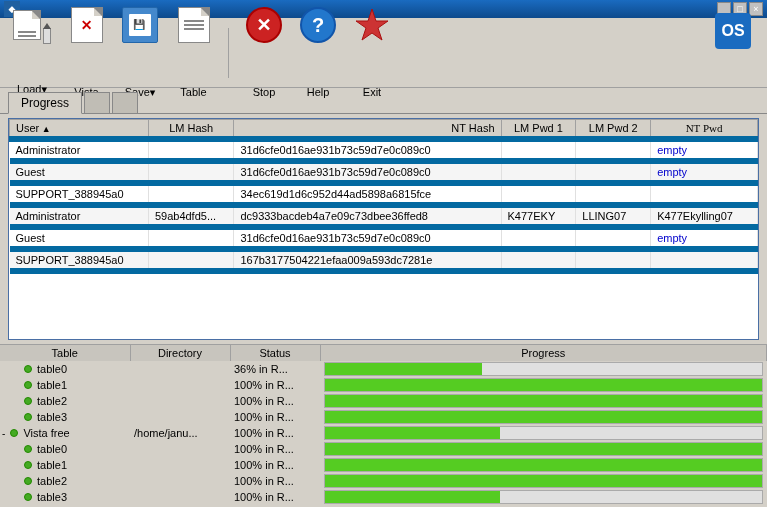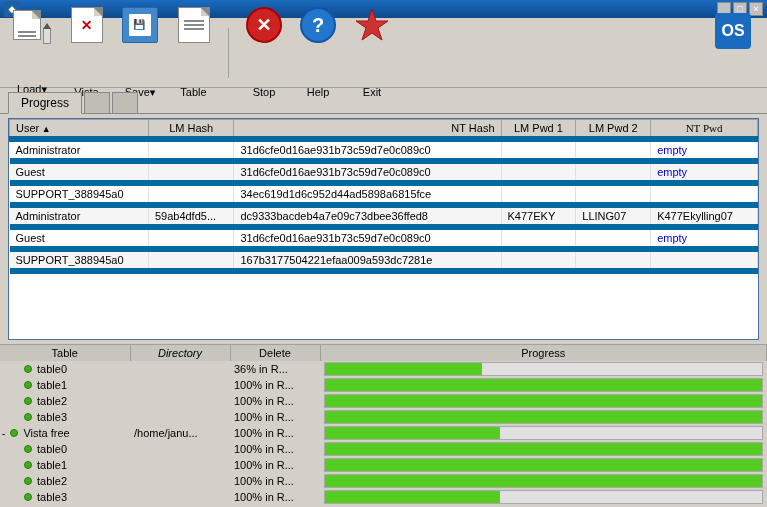--- a/index.html
+++ b/index.html
@@ -315,22 +315,22 @@
   </tr>
           </tbody>
     </table>
   </div>
 
   <div class="lower-panel">
     <table class="lower-table">
       <thead>
         <tr>
           <th style="width:130px;">Table</th>
-          <th style="width:100px;font-style:italic;">Directory</th>
-          <th style="width:90px;">Delete</th>
+          <th style="width:100px;">Directory</th>
+          <th style="width:90px;">Status</th>
           <th>Progress</th>
         </tr>
       </thead>
       <tbody id="lower-table-body">
             <tr>
       <td style="padding-left:24px;">
         <span class="dot"></span>
         table0
       </td>
       <td></td>

